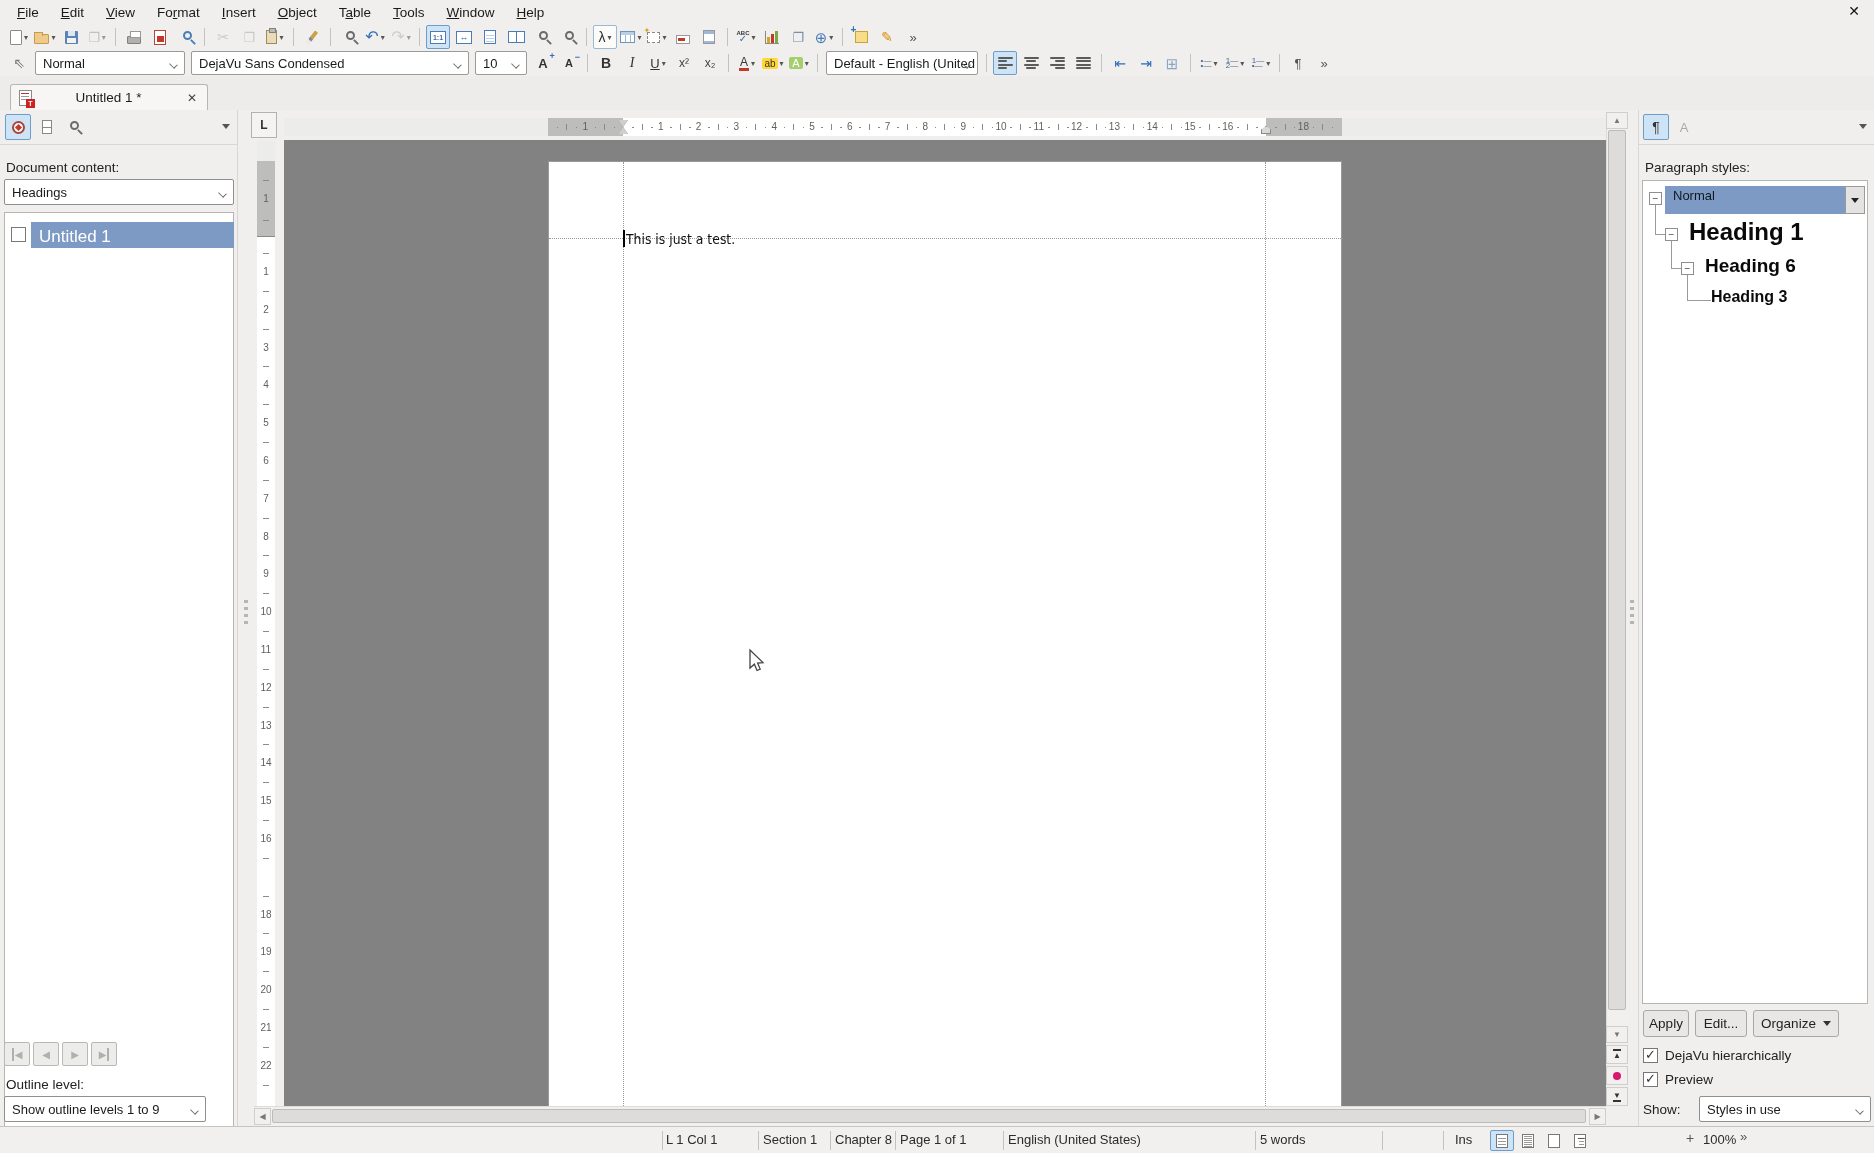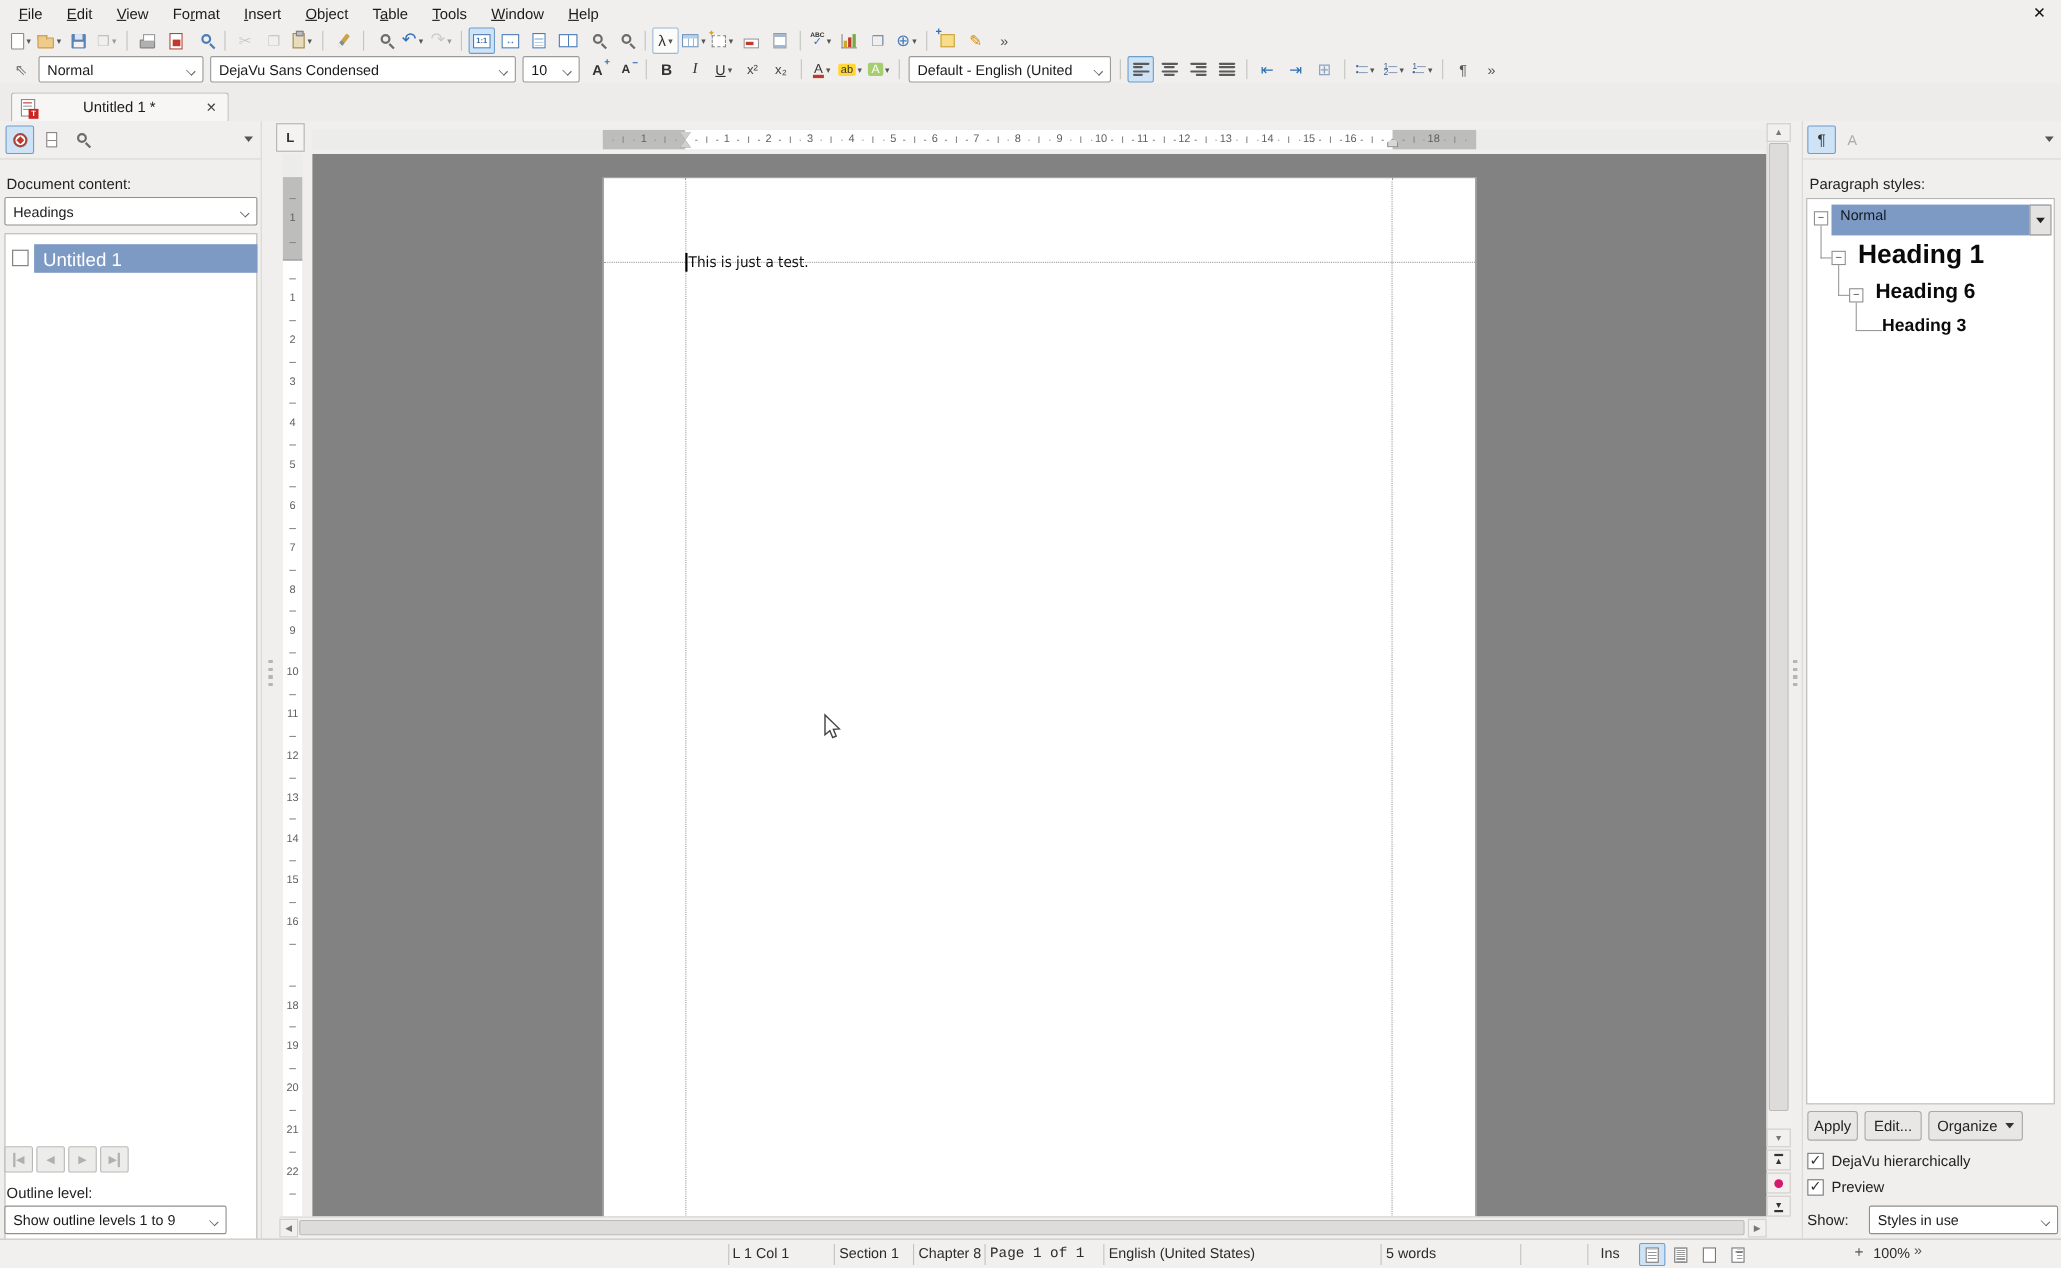--- a/index.html
+++ b/index.html
@@ -334,21 +334,21 @@
       </div>
       <div class="tbtn">
         <span class="sh-hilite">ab</span>
         <span class="dd">▾</span>
       </div>
       <div class="tbtn">
         <span class="sh-charbg">A</span>
         <span class="dd">▾</span>
       </div>
       <div class="tsep"></div>
-      <div class="combo" style="width: 184px;">
+      <div class="combo" style="width: 152px;">
         <span>Default - English (United</span>
         <i class="chev"></i>
       </div>
       <div class="tsep"></div>
       <div class="tbtn active">
         <span class="sh-bars sh-al-left">
           <i></i>
           <i></i>
           <i></i>
           <i></i>
@@ -719,21 +719,21 @@
       <i class="st-sep" style="left: 758px;"></i>
       <i class="st-sep" style="left: 830px;"></i>
       <i class="st-sep" style="left: 895px;"></i>
       <i class="st-sep" style="left: 1003px;"></i>
       <i class="st-sep" style="left: 1255px;"></i>
       <i class="st-sep" style="left: 1382px;"></i>
       <i class="st-sep" style="left: 1443px;"></i>
       <span class="st-cell" style="left: 666px;">L 1 Col 1</span>
       <span class="st-cell" style="left: 763px;">Section 1</span>
       <span class="st-cell" style="left: 835px;">Chapter 8</span>
-      <span class="st-cell" style="left: 900px; font-family: Liberation Mono, monospace;">Page 1 of 1</span>
+      <span class="st-cell" style="left: 900px;">Page 1 of 1</span>
       <span class="st-cell" style="left: 1008px;">English (United States)</span>
       <span class="st-cell" style="left: 1260px;">5 words</span>
       <span class="st-cell" style="left: 1455px;">Ins</span>
     </div>
 
   <svg id="cursor" width="24" height="26" viewBox="0 0 24 26">
     <path d="M6 2 L6 20 L10.4 16.2 L13 22.5 L16.2 21.1 L13.6 15 L19 14.6 Z" fill="#fff" stroke="#444" stroke-width="1.3"></path>
   </svg>
 </div>
 

